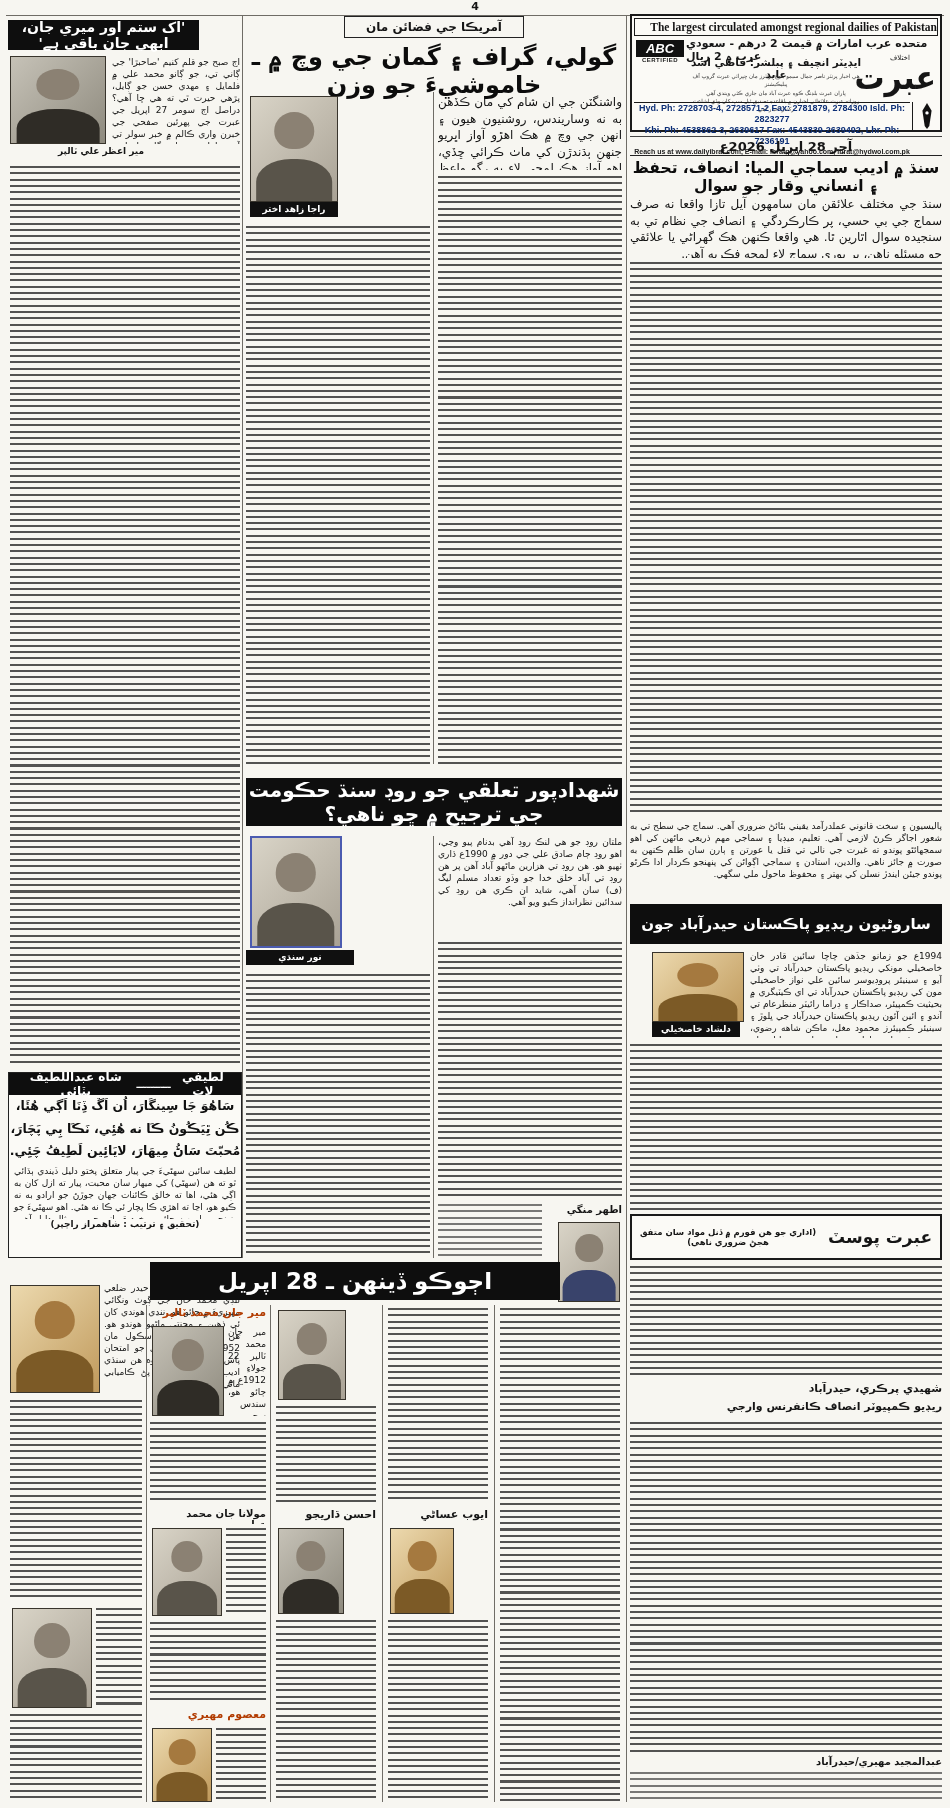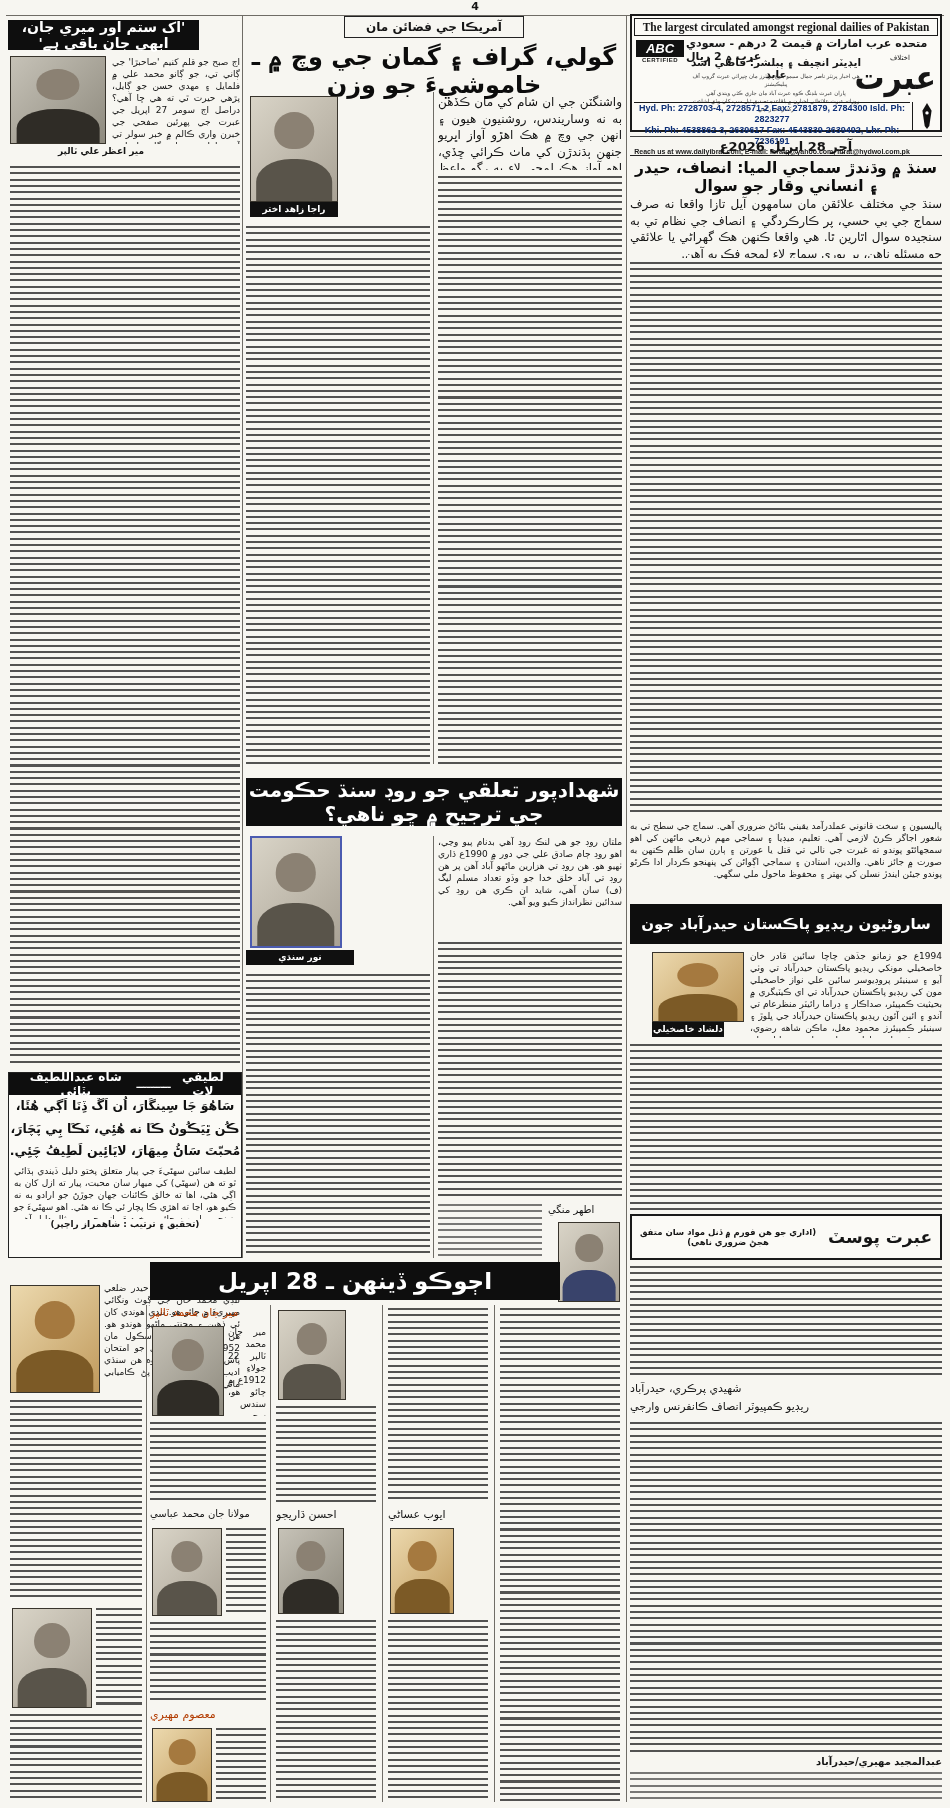--- a/index.html
+++ b/index.html
@@ -27,21 +27,21 @@
   .ph.warm{background:linear-gradient(135deg,#ecd9ae,#c09a5c);}
   .ph.warm i{background:#a5793f;} .ph.warm b{background:#7c5a26;}
   .ph.cool b{background:#39436b;}
   .ph.dark{background:linear-gradient(135deg,#c6c2b7,#8e8a7e);} .ph.dark b{background:#2f2c26;}
   .ph.blue{border:2px solid #4b5bb0;}
   .cap{background:#101010;color:#fff;font-size:9px;font-weight:bold;text-align:center;
        line-height:15px;direction:rtl;overflow:hidden;}
   .vrule{background:#6f6c66;width:1px;}
   .hrule{background:#6f6c66;height:1px;}
   .redname{color:#b23b00;}
-  .bioname{font-weight:normal;font-size:11px;direction:rtl;text-align:left;overflow:hidden;}
+  .bioname{font-weight:bold;font-size:11px;direction:rtl;text-align:right;overflow:hidden;}
   
   .mast-en{font-family:"Liberation Serif",serif;font-weight:bold;}
   .phones{font-family:"Liberation Sans",sans-serif;font-weight:bold;color:#0d2f76;direction:ltr;text-align:center;}
   .verse{direction:rtl;text-align:center;font-weight:bold;font-size:12.5px;line-height:1.8;color:#101010;}
 </style>
 </head>
 <body>
 
 <div id="page">
 
@@ -168,21 +168,21 @@
   <div class="abs bioname" style="left:388px;top:1508px;width:100px;height:16px">ايوب عساڻي</div>
   <div class="abs ph warm" style="left:390px;top:1528px;width:64px;height:86px">
       <i></i>
       <b></b>
     </div>
   <div class="abs tx" style="left:388px;top:1620px;width:100px;height:182px"></div>
 
   <div class="abs tx" style="left:500px;top:1308px;width:120px;height:494px"></div>
 
   <div class="abs" style="left:630px;top:14px;width:312px;height:118px;border:2px solid #1a1a1a;background:#fbfaf6">
-    <div class="mast-en" style="margin:2px;border:1.5px solid #1a1a1a;text-align:center;font-size:11.5px;line-height:16px">The largest circulated amongst regional dailies of Pakistan</div>
+    <div class="mast-en" style="margin:2px;border:1.5px solid #1a1a1a;text-align:right;font-size:11.5px;line-height:16px">The largest circulated amongst regional dailies of Pakistan</div>
     <div class="abs" style="left:4px;top:24px;width:48px;height:28px">
       <div style="background:#111;color:#fff;font-weight:bold;font-style:italic;text-align:center;
                   font-size:13px;line-height:17px;font-family:'Liberation Sans',sans-serif">ABC</div>
       <div style="font-size:6px;letter-spacing:.5px;text-align:center;font-family:'Liberation Sans',sans-serif;font-weight:bold">CERTIFIED</div>
     </div>
     <div class="abs" style="left:54px;top:21px;width:252px;font-size:11px;font-weight:bold;direction:rtl;text-align:left">متحده عرب امارات ۾ قيمت 2 درهم - سعودي عرب ۾ 2 ريال</div>
     <div class="abs" style="left:56px;top:40px;width:176px;font-size:10.5px;font-weight:bold;direction:rtl;text-align:center">ايڊيٽر انچيف ۽ پبلشر: قاضي اسد عابد</div>
     <div class="abs" style="left:56px;top:56px;width:176px;font-size:5.5px;direction:rtl;text-align:center;color:#333;line-height:1.5">
       <div>هي اخبار پرنٽر ناصر جمال سيمو بلوچ پرنٽرز مان ڇپرائي عبرت گروپ آف پبليڪيشنز</div>
       <div>پاران عبرت بلڊنگ ڪوه عبرت آباد مان جاري ڪئي ويندي آهي</div>
@@ -202,31 +202,31 @@
       <svg width="16" height="26" viewBox="0 0 20 34">
           <path d="M10 0 L16 10 L13 30 L10 34 L7 30 L4 10 Z" fill="#111"></path>
           <circle cx="10" cy="13" r="2.2" fill="#fff"></circle>
         </svg>
     </div>
   </div>
 
   <div class="abs" style="left:630px;top:136px;width:312px;height:20px;border-top:1px solid #444;border-bottom:1.5px solid #222;
               font-size:13px;font-weight:bold;text-align:center;direction:rtl;line-height:19px">آچر 28 اپريل 2026ع</div>
 
-  <div class="abs hl" style="left:630px;top:160px;width:312px;height:32px;font-size:15.5px">سنڌ ۾ وڌندڙ سماجي الميا: انصاف، حيدر ۽ انساني وقار جو سوال</div>
+  <div class="abs hl" style="left:630px;top:160px;width:312px;height:32px;font-size:15.5px">سنڌ ۾ اديب سماجي الميا: انصاف، تحفظ ۽ انساني وقار جو سوال</div>
   <div class="abs lead" style="left:630px;top:196px;width:312px;height:62px">سنڌ جي مختلف علائقن مان سامهون آيل تازا واقعا نه صرف سماج جي بي حسي، پر ڪارڪردگي ۽ انصاف جي نظام تي به سنجيده سوال اٿارين ٿا. هي واقعا ڪنهن هڪ گهراڻي يا علائقي جو مسئلو ناهن، پر پوري سماج لاءِ لمحه فڪريه آهن.</div>
   <div class="abs tx" style="left:630px;top:262px;width:312px;height:554px"></div>
   <div class="abs lead sm" style="left:630px;top:820px;width:312px;height:80px">پاليسيون ۽ سخت قانوني عملدرآمد يقيني بڻائڻ ضروري آهي. سماج جي سطح تي به شعور اجاگر ڪرڻ لازمي آهي. تعليم، ميڊيا ۽ سماجي مهم ذريعي ماڻهن کي اهو سمجهائڻو پوندو ته غيرت جي نالي تي قتل يا عورتن ۽ ٻارن سان ظلم ڪنهن به صورت ۾ جائز ناهي. والدين، استادن ۽ سماجي اڳواڻن کي پنهنجو ڪردار ادا ڪرڻو پوندو جيئن ايندڙ نسلن کي بهتر ۽ محفوظ ماحول ملي سگهي.</div>
 
   <div class="abs blackbox" style="left:630px;top:904px;width:312px;height:40px;font-size:15px">ساروڻيون ريڊيو پاڪستان حيدرآباد جون</div>
   <div class="abs ph warm" style="left:652px;top:952px;width:92px;height:70px">
       <i></i>
       <b></b>
     </div>
-  <div class="abs cap" style="left:652px;top:1022px;width:72px;height:15px">دلشاد خاصخيلي</div>
+  <div class="abs cap" style="left:652px;top:1022px;width:88px;height:15px">دلشاد خاصخيلي</div>
   <div class="abs lead sm" style="left:750px;top:950px;width:192px;height:88px">1994ع جو زمانو جڏهن چاچا سائين قادر خان خاصخيلي مونکي ريڊيو پاڪستان حيدرآباد تي وٺي آيو ۽ سينيئر پروڊيوسر سائين علي نواز خاصخيلي مون کي ريڊيو پاڪستان حيدرآباد تي اي ڪيٽيگري ۾ بحيثيت ڪمپيئر، صداڪار ۽ ڊراما رائيٽر منظرعام تي آندو ۽ ائين آئون ريڊيو پاڪستان حيدرآباد جي ڀلوڙ ۽ سينيئر ڪمپيئرز محمود مغل، ماڪن شاهه رضوي، زيب سنڌي، امين لغاري، پياري چانڊيي، خليل جان قريشي، علي عمران سمي، گل محمد شيخ سان گڏ ڪم ڪرڻ لڳس.</div>
   <div class="abs tx" style="left:630px;top:1044px;width:312px;height:166px"></div>
 
   <div class="abs" style="left:630px;top:1214px;width:312px;height:46px;border:2px solid #1a1a1a;background:#fbfaf6;
               display:flex;align-items:center;direction:rtl">
     <div style="font-size:17px;font-weight:bold;padding:0 8px;white-space:nowrap">عبرت پوسٽ</div>
     <div style="font-size:8.5px;font-weight:bold;text-align:center;flex:1;padding-left:4px">(اداري جو هن فورم ۾ ڏنل مواد سان متفق هجڻ ضروري ناهي)</div>
   </div>
   <div class="abs tx" style="left:630px;top:1266px;width:312px;height:112px"></div>
   <div class="abs bioname" style="left:630px;top:1382px;width:312px;height:16px;font-size:11px">شهيدي پرڪري، حيدرآباد</div>

